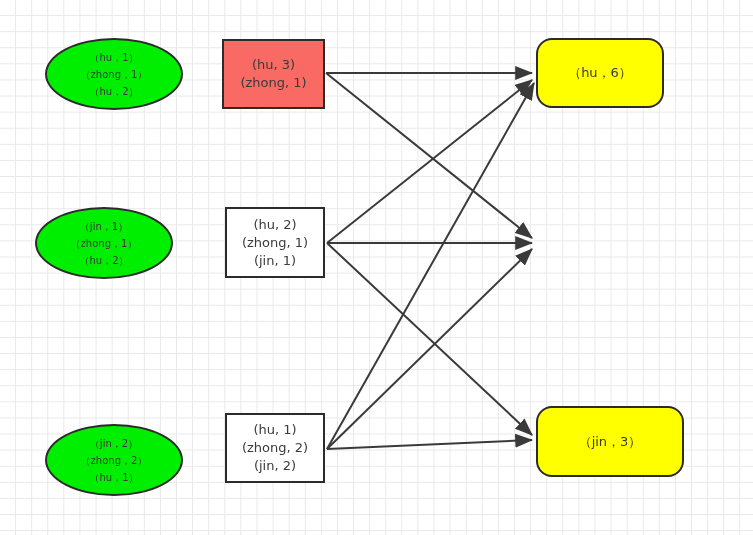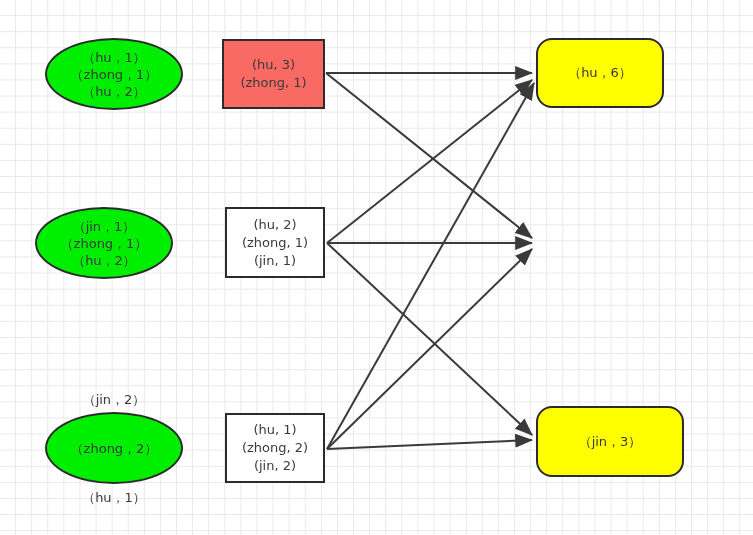--- a/index.html
+++ b/index.html
@@ -35,21 +35,21 @@
     align-items: center;
     justify-content: center;
     text-align: center;
     color: #3a3a3a;
     z-index: 3;
   }
   .node-ellipse {
     border: 2px solid #2b2b2b;
     border-radius: 50%;
     background: #00ee00;
-    font-size: 13px;
+    font-size: 10px;
     line-height: 17px;
   }
   .node-rect {
     border: 2.5px solid #2b2b2b;
     background: #ffffff;
     font-size: 13px;
     line-height: 18px;
   }
   .node-rect.red   { background: #fa6a64; }
   .node-rect.yellow{ background: #ffff00; border-radius: 16px; }
@@ -81,21 +81,21 @@
   <div class="node node-ellipse" style="left: 45px; top: 38px; width: 138px; height: 72px; background: rgb(0, 238, 0);">
     <span class="node-line">（hu，1）</span>
     <span class="node-line">（zhong，1）</span>
     <span class="node-line">（hu，2）</span>
   </div>
   <div class="node node-ellipse" style="left: 35px; top: 207px; width: 138px; height: 72px; background: rgb(0, 238, 0);">
     <span class="node-line">（jin，1）</span>
     <span class="node-line">（zhong，1）</span>
     <span class="node-line">（hu，2）</span>
   </div>
-  <div class="node node-ellipse" style="left: 45px; top: 412px; width: 138px; height: 72px; background: rgb(0, 238, 0); gap: 32px;">
+  <div class="node node-ellipse" style="left: 45px; top: 424px; width: 138px; height: 72px; background: rgb(0, 238, 0);">
     <span class="node-line">（jin，2）</span>
     <span class="node-line">（zhong，2）</span>
     <span class="node-line">（hu，1）</span>
   </div>
 
   <div class="node node-rect red" style="left: 222px; top: 39px; width: 103px; height: 70px; background: rgb(250, 106, 100);">
     <span class="node-line">(hu, 3)</span>
     <span class="node-line">(zhong, 1)</span>
   </div>
   <div class="node node-rect" style="left: 225px; top: 207px; width: 100px; height: 71px; background: rgb(255, 255, 255);">

